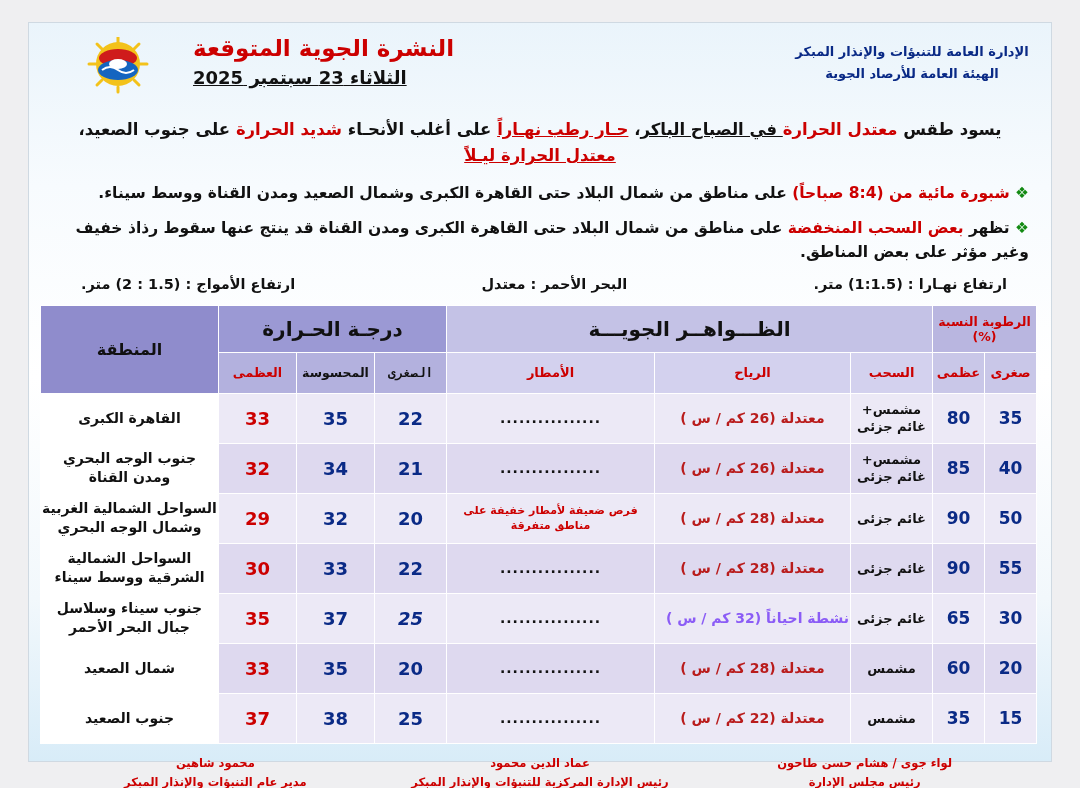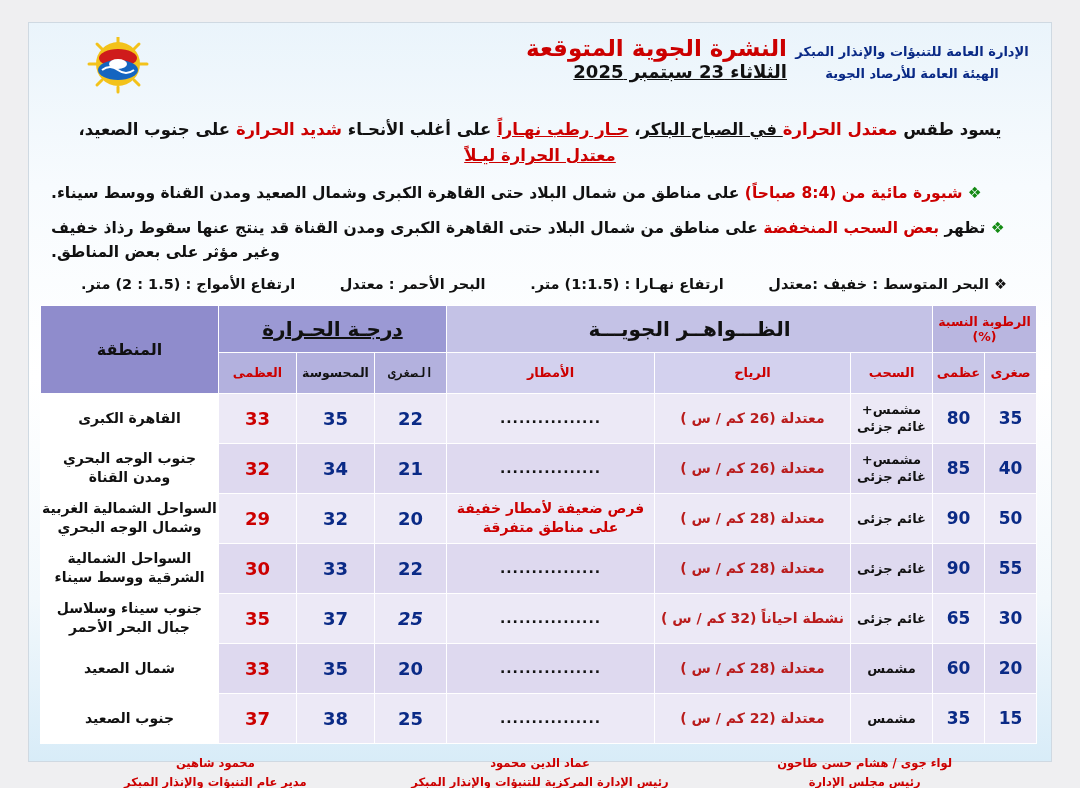--- a/index.html
+++ b/index.html
@@ -38,33 +38,34 @@
     justify-content: center;
     padding-top: 2px;
   }
   .logo {
     width: 62px;
     height: 58px;
     position: relative;
   }
   .title-wrap {
     flex: 1;
-    text-align: right;
+    text-align: left;
   }
   .main-title {
     color: #cc0000;
     font-size: 23px;
     font-weight: bold;
     letter-spacing: 0px;
   }
   .sub-title {
     color: #111111;
     font-size: 18px;
     font-weight: bold;
     text-decoration: underline;
+    margin-top: 6px;
   }
   .org-wrap {
     width: 250px;
     text-align: center;
     padding-top: 6px;
     color: #0a2a86;
     font-size: 13px;
     font-weight: bold;
     line-height: 1.7;
   }
@@ -83,21 +84,21 @@
     text-align: center;
   }
   .r { color: #cc0000; }
   .u { text-decoration: underline; }
   .bullet-line {
     font-size: 15.5px;
     font-weight: bold;
     color: #111;
     line-height: 1.55;
     margin-top: 11px;
-    text-align: left;
+    text-align: right;
   }
   .bullet-line .star { color: #138a13; }
   .bullet-line .hl { color: #cc0000; }
   .sea-line {
     font-size: 14.5px;
     font-weight: bold;
     color: #111;
     margin-top: 12px;
     display: flex;
     justify-content: space-between;
@@ -128,21 +129,20 @@
     background: #c4c2e6;
     color: #111;
     font-size: 20px;
     font-weight: bold;
   }
   .hdr-temp {
     background: #9b99d4;
     color: #111;
     font-size: 20px;
     font-weight: bold;
-    text-decoration: underline;
   }
   .hdr-region {
     background: #8f8ccc;
     color: #111;
     font-size: 16px;
     font-weight: bold;
   }
   .sub-hum {
     background: #c9c7e8;
     color: #cc0000;
@@ -190,30 +190,30 @@
     color: #111;
     font-size: 13px;
     font-weight: bold;
     line-height: 1.35;
   }
   td.wind {
     color: #b91c1c;
     font-size: 14px;
     font-weight: bold;
   }
-  td.wind.warn { color: #b91c1c; }
+  td.wind.warn { color: #8b5cf6; text-align: right; }
   td.rain {
     color: #111;
     font-size: 14px;
     font-weight: bold;
     letter-spacing: 1px;
   }
   td.rain.warn {
     color: #cc0000;
-    font-size: 14px;
+    font-size: 11px;
     line-height: 1.4;
     letter-spacing: 0;
   }
   td.tmin, td.tfelt {
     color: #0a2a86;
     font-size: 18px;
     font-weight: bold;
   }
   td.tmin.ital { font-style: italic; }
   td.tmax {
@@ -296,21 +296,20 @@
 
     <div class="bullet-line">
       <span class="star">❖ </span><span class="hl">شبورة مائية من (8:4 صباحاً)</span><span> على مناطق من شمال البلاد حتى القاهرة الكبرى وشمال الصعيد ومدن القناة ووسط سيناء.</span>
     </div>
 
     <div class="bullet-line">
       <span class="star">❖ </span><span>تظهر </span><span class="hl">بعض السحب المنخفضة</span><span> على مناطق من شمال البلاد حتى القاهرة الكبرى ومدن القناة قد ينتج عنها سقوط رذاذ خفيف وغير مؤثر على بعض المناطق.</span>
     </div>
 
     <div class="sea-line">
-      <span class="seg"><span class="star">❖ </span><span>البحر المتوسط : خفيف :معتدل</span></span>
       <span class="seg">ارتفاع نهـارا : (1:1.5) متر.</span>
       <span class="seg">البحر الأحمر : معتدل</span>
       <span class="seg">ارتفاع الأمواج : (1.5 : 2) متر.</span>
     </div>
   </div>
 
   <table class="forecast">
     <colgroup>
       <col style="width:52px">
         <col style="width:52px">

